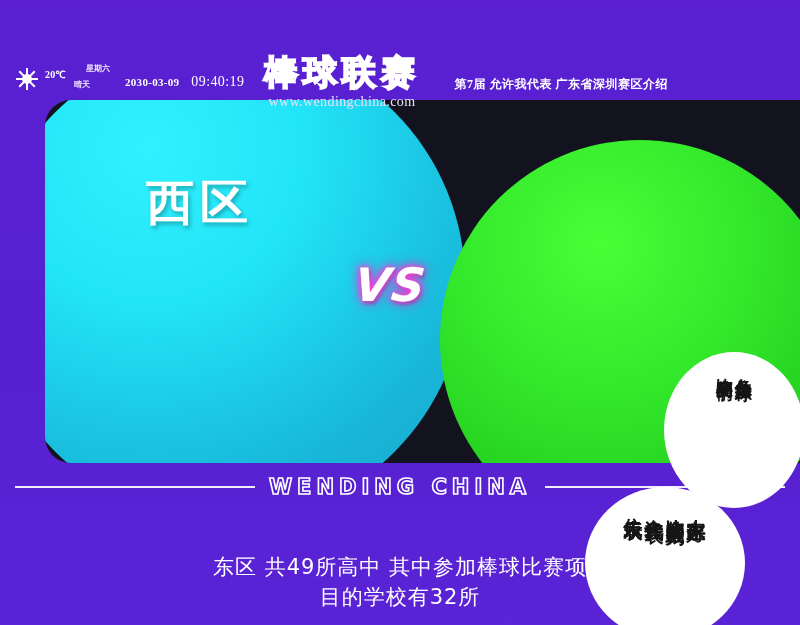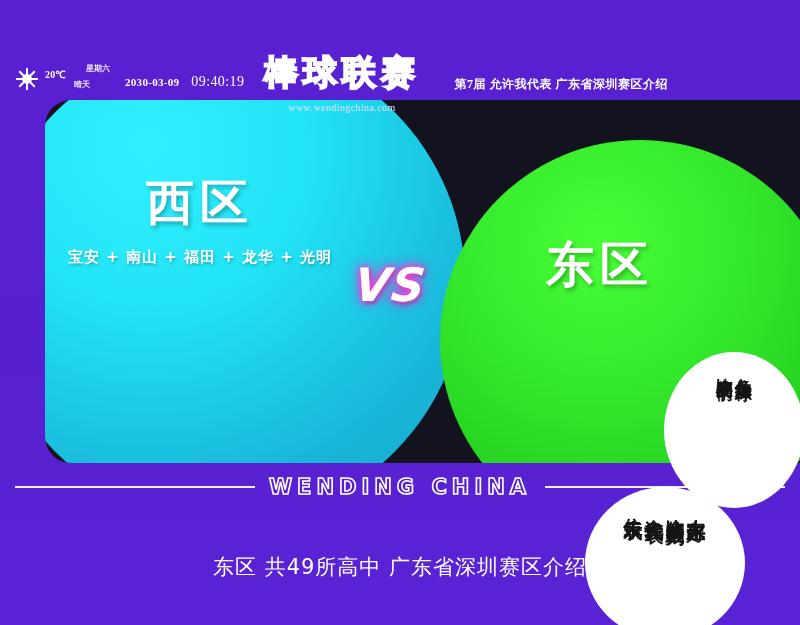--- a/index.html
+++ b/index.html
@@ -57,22 +57,22 @@
   }
   .brandcn{
     display:inline-block;
     font-size:34px; font-weight:bold; letter-spacing:5px;
     color:#5620d0;
     -webkit-text-stroke:2px #ffffff;
     text-shadow:0 0 1px #fff;
     line-height:1;
   }
   .brandurl{
-    margin-top:12px;
-    color:#e8e0fb; font-size:10px; letter-spacing:.4px;
+    margin-top:4px;
+    color:#e8e0fb; font-size:14px; letter-spacing:.4px;
   }
 
   .hdr-right{
     position:absolute; right:16px; top:64px;
     color:#fff; font-size:12px; font-weight:bold; letter-spacing:.5px;
     white-space:nowrap;
   }
 
   
   .card{
@@ -206,37 +206,36 @@
     <div class="hdr-right">第7届 允许我代表 广东省深圳赛区介绍</div>
   </div>
 
   <div class="card">
     <div class="blob blob-west"></div>
     <div class="blob blob-east"></div>
   </div>
 
   <div class="panel-label west-label">
     <div class="panel-title">西区</div>
-    <div class="panel-sub">宝安 + 南山 + 福田 + 龙华 + 光明</div>
   </div>
 
   <div class="panel-label east-label">
-    <div class="panel-title">东区</div>
   </div>
 
   <div class="vs">VS</div>
 
   <div class="wcbar">
     <div class="wcline"></div>
     <div class="wctext">WENDING CHINA</div>
     <div class="wcline"></div>
   </div>
 
   <div class="footer">
-    <div class="l">东区 共49所高中 广东省深圳赛区介绍</div>
+    <div class="l">东区 共49所高中 其中参加棒球比赛项</div>
+    <div class="l">目的学校有32所</div>
   </div>
 
   <div class="bubble bubble-1">
     <div class="vtext">
       <div class="vcol">各位参加棒球</div>
       <div class="vcol">比赛的同学们</div>
     </div>
   </div>
 
   <div class="bubble bubble-2">

